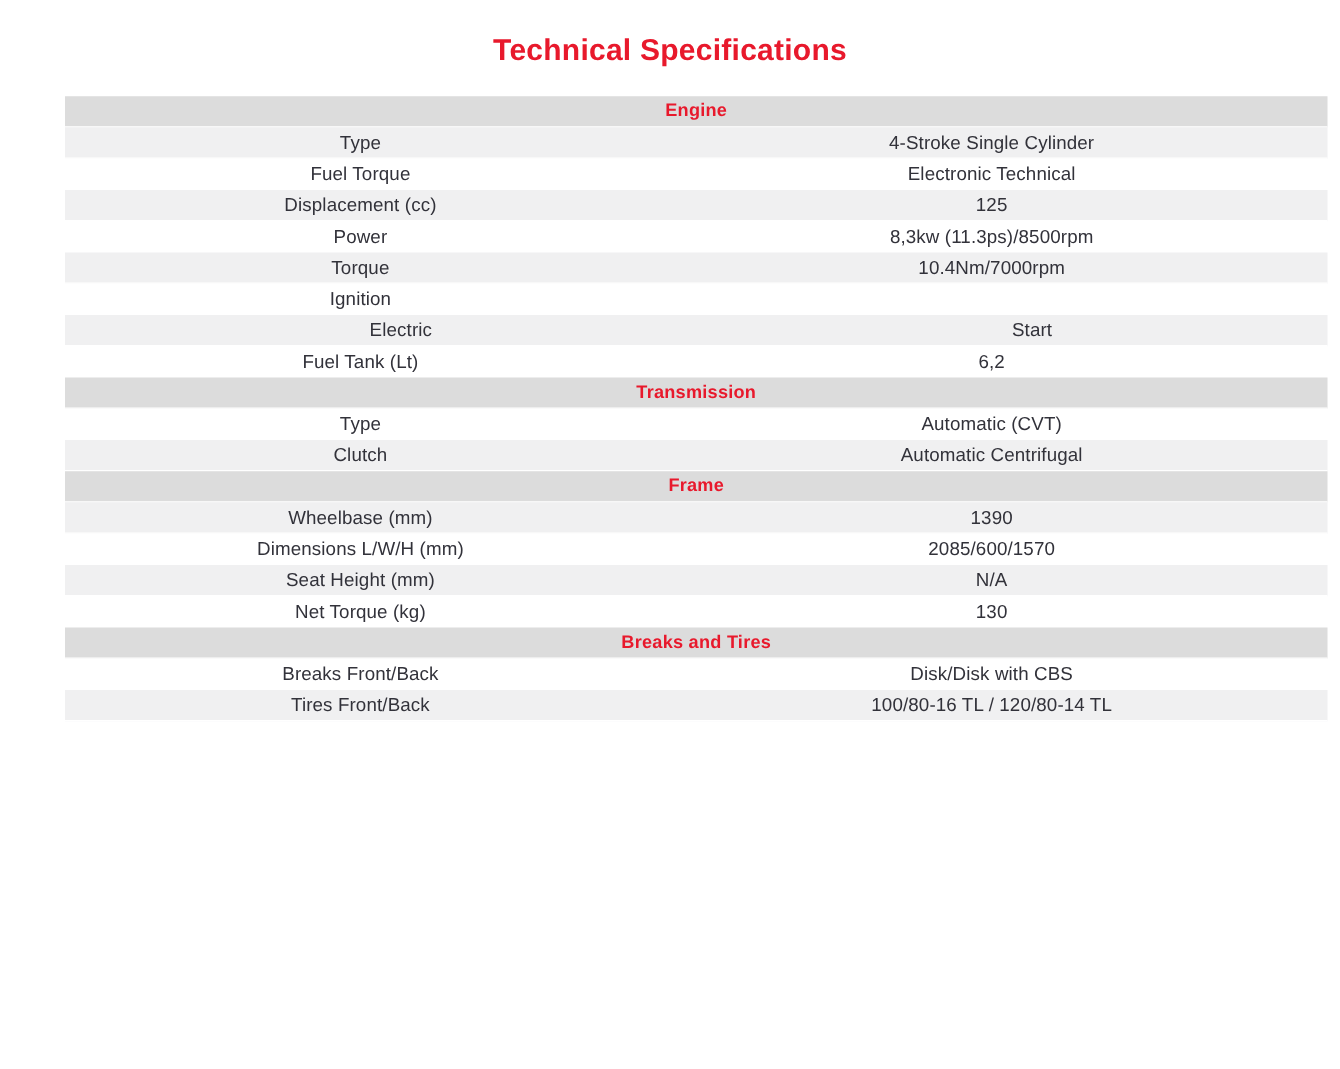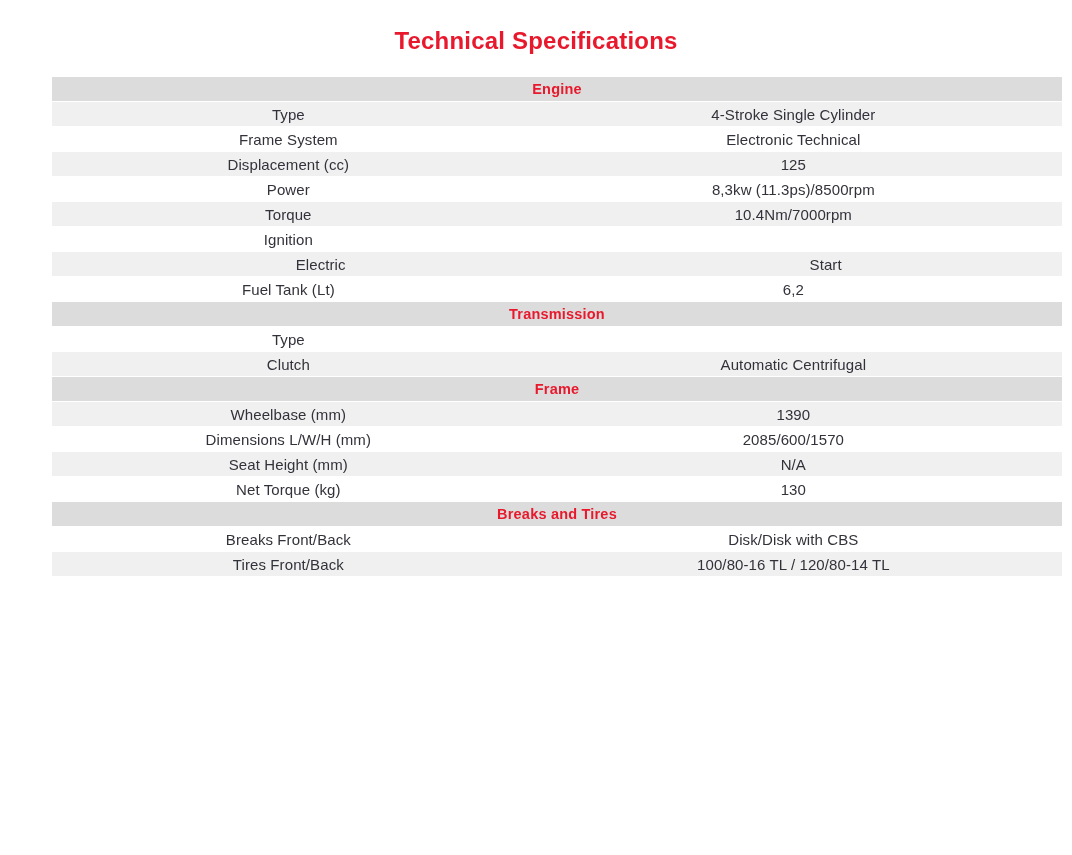--- a/index.html
+++ b/index.html
@@ -78,21 +78,21 @@
   <h1 class="page-title">Technical Specifications</h1>
   <div class="spec-table" id="spec-table">
       <div class="row section-header">
         <div class="section-title">Engine</div>
       </div>
       <div class="row stripe">
         <div class="cell label">Type</div>
         <div class="cell value">4-Stroke Single Cylinder</div>
       </div>
       <div class="row plain">
-        <div class="cell label">Frame System</div>
+        <div class="cell label">Fuel Torque</div>
         <div class="cell value">Electronic Technical</div>
       </div>
       <div class="row stripe">
         <div class="cell label">Displacement (cc)</div>
         <div class="cell value">125</div>
       </div>
       <div class="row plain">
         <div class="cell label">Power</div>
         <div class="cell value">8,3kw (11.3ps)/8500rpm</div>
       </div>
@@ -109,20 +109,21 @@
       </div>
       <div class="row plain">
         <div class="cell label">Fuel Tank (Lt)</div>
         <div class="cell value">6,2</div>
       </div>
       <div class="row section-header">
         <div class="section-title">Transmission</div>
       </div>
       <div class="row plain">
         <div class="cell label">Type</div>
+        <div class="cell value">Automatic (CVT)</div>
       </div>
       <div class="row stripe">
         <div class="cell label">Clutch</div>
         <div class="cell value">Automatic Centrifugal</div>
       </div>
       <div class="row section-header">
         <div class="section-title">Frame</div>
       </div>
       <div class="row stripe">
         <div class="cell label">Wheelbase (mm)</div>

